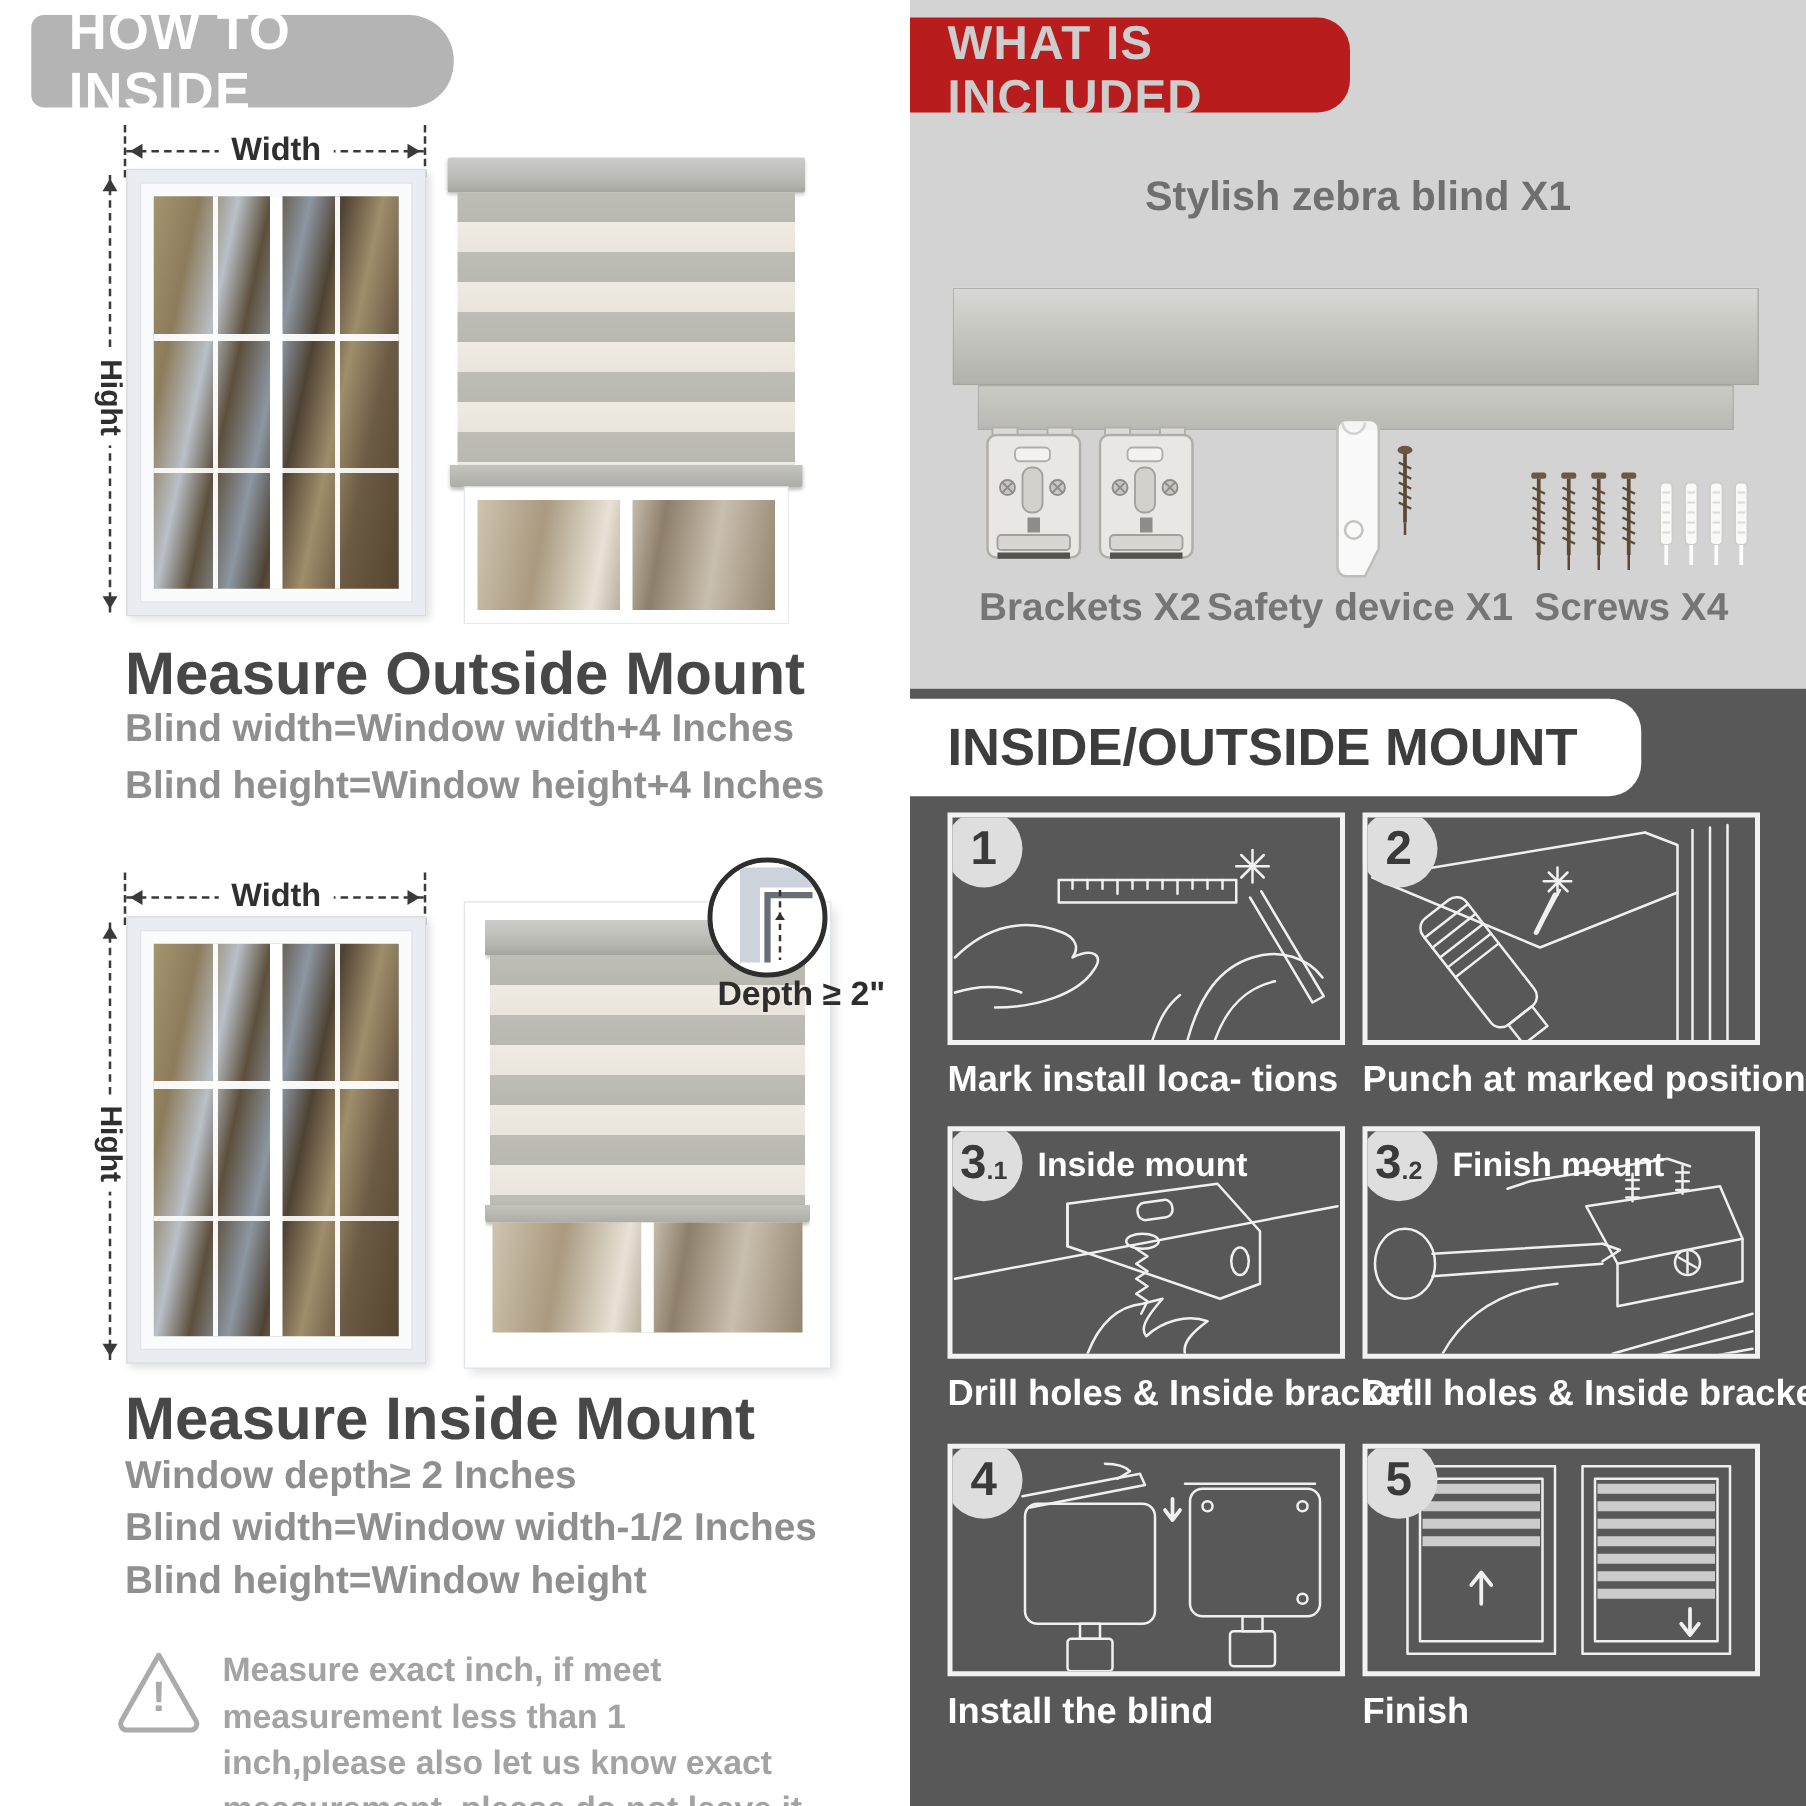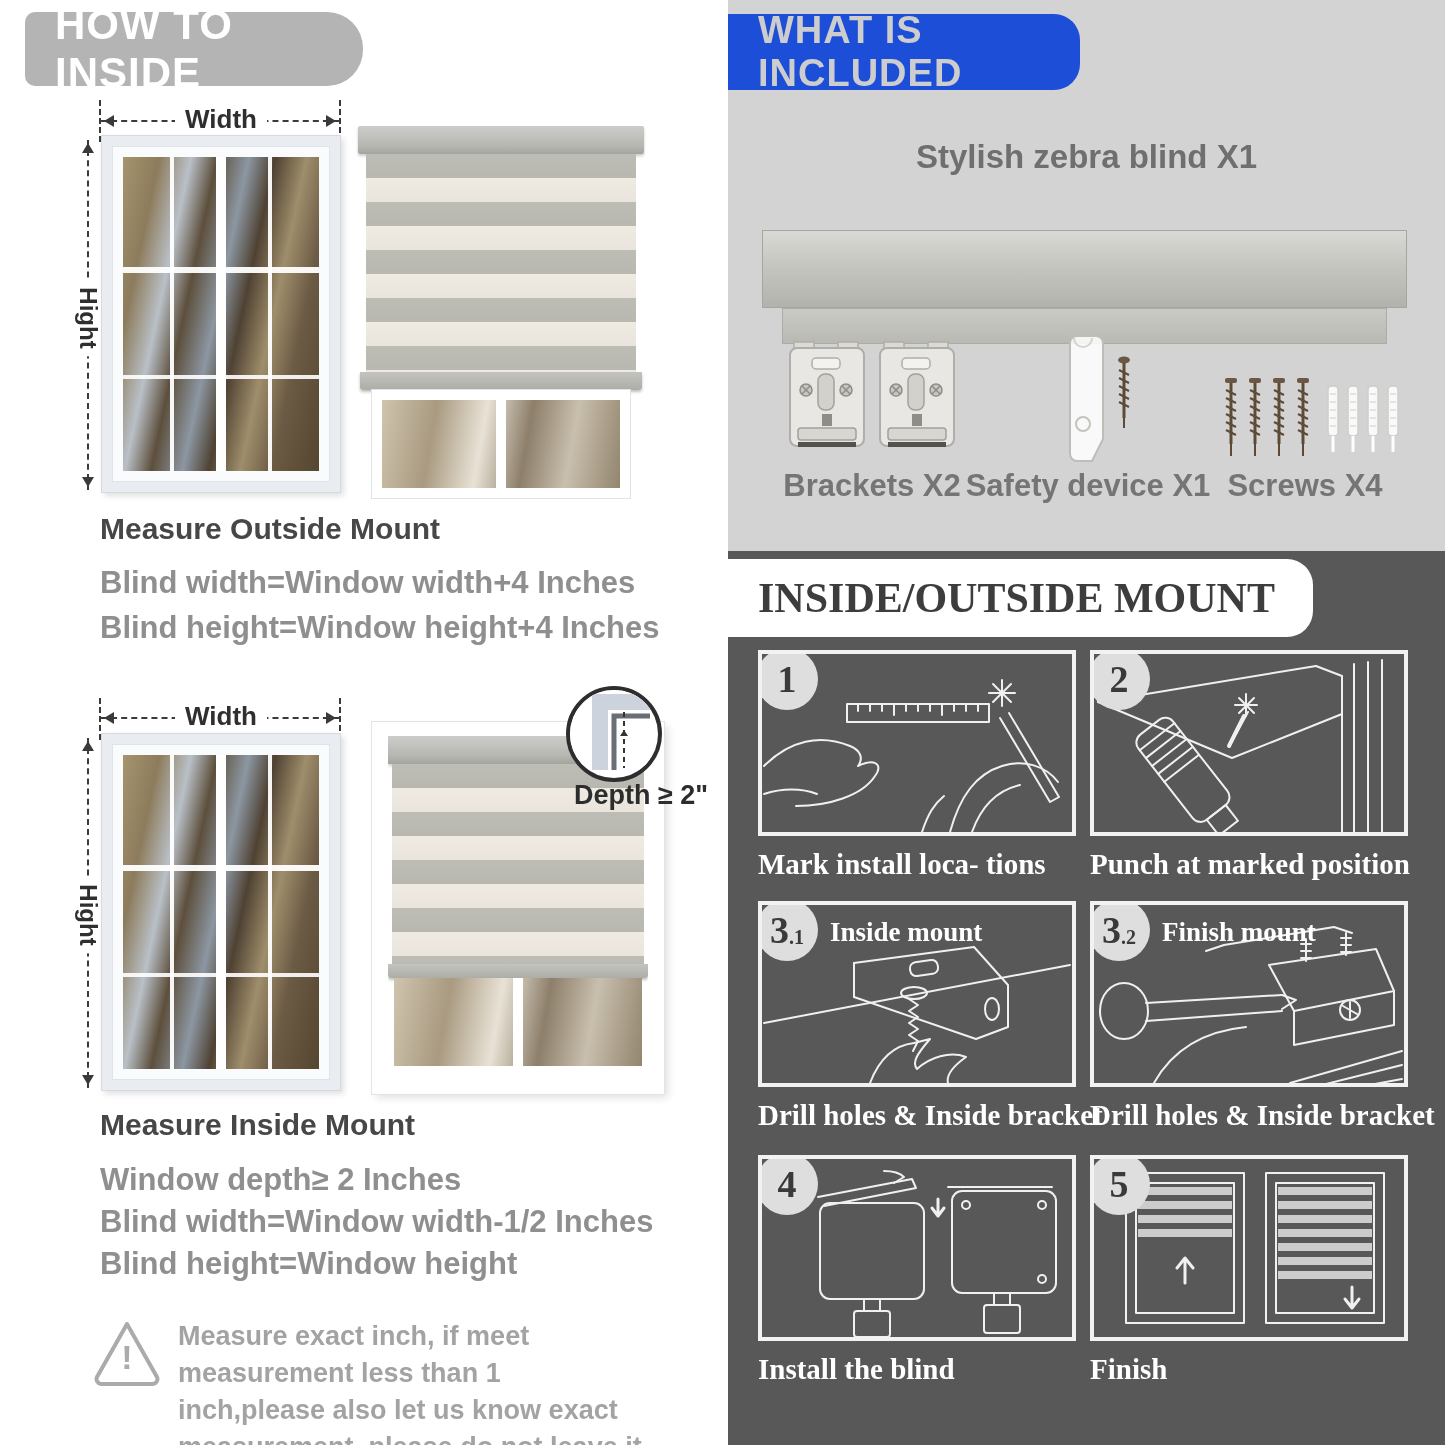--- a/index.html
+++ b/index.html
@@ -6,25 +6,25 @@
   .page{position:relative;width:1445px;height:1445px;background:#ffffff;
         font-family:"Liberation Sans", sans-serif;overflow:hidden;}
   .abs{position:absolute;}
 
   
   .banner-left{left:25px;top:12px;width:338px;height:74px;background:#b4b4b4;
                border-radius:10px 36px 36px 10px;display:flex;align-items:center;}
   .banner-left span{color:#ffffff;font-weight:bold;font-size:42px;padding-left:30px;letter-spacing:1px;}
 
   .included-panel{left:728px;top:0;width:717px;height:551px;background:#d3d3d3;}
-  .included-header{position:absolute;left:0;top:14px;width:352px;height:76px;background:#1d4ed8;
-                   border-radius:0 26px 26px 0;display:flex;align-items:center;}
+  .included-header{position:absolute;left:0;top:14px;width:352px;height:76px;background:#b91c1c;
+                   border-radius:0 26px 26px 0;display:flex;}
   .included-header span{color:#cdcdcd;font-weight:bold;font-size:38px;padding-left:30px;letter-spacing:1px;}
 
-  .mount-panel{left:728px;top:551px;width:717px;height:894px;background:#585858;font-family:Liberation Serif, serif;}
+  .mount-panel{left:728px;top:551px;width:717px;height:894px;background:#585858;}
   .mount-header{position:absolute;left:0;top:8px;width:585px;height:78px;background:#ffffff;
                 border-radius:0 26px 26px 0;display:flex;align-items:center;}
   .mount-header span{color:#3d3d3d;font-weight:bold;font-size:42px;padding-left:30px;}
 
   
   .meas-h{position:absolute;height:0;border-top:2px dashed #3a3a3a;}
   .meas-h::before,.meas-h::after{content:"";position:absolute;top:-7px;width:0;height:0;
       border:6px solid transparent;}
   .meas-h::before{left:-3px;border-right:10px solid #3a3a3a;}
   .meas-h::after{right:-3px;border-left:10px solid #3a3a3a;}
@@ -59,21 +59,21 @@
   .headrail{position:absolute;background:linear-gradient(180deg,#cccccb 0%,#b7b7b1 70%,#a5a59f 100%);
             border-radius:2px;box-shadow:0 2px 3px rgba(0,0,0,.2);}
   .zebra{position:absolute;background:repeating-linear-gradient(180deg,
           #bdbdb5 0px,#b8b8b0 24px,#efebe2 24px,#e9e5dc 48px);}
   .bottomrail{position:absolute;background:linear-gradient(180deg,#c4c4be,#adada7);
               border-radius:0 0 3px 3px;box-shadow:0 2px 3px rgba(0,0,0,.25);}
   .blind-window{position:absolute;border:10px solid #ffffff;box-shadow:0 0 0 1px #dfe3ea;}
   .inside-frame{position:absolute;background:#ffffff;box-shadow:0 0 0 1px #dfe3ea,4px 4px 8px rgba(0,0,0,.12);}
 
   
-  .sec-title{position:absolute;color:#474747;font-weight:bold;font-size:30px;}
+  .sec-title{position:absolute;color:#474747;font-weight:bold;font-size:48px;}
   .sec-line{position:absolute;color:#8f8f8f;font-weight:bold;font-size:31px;}
   .depth-label{position:absolute;color:#2d2d2d;font-weight:bold;font-size:27px;}
   .warn-text{position:absolute;color:#a3a3a3;font-weight:bold;font-size:27px;line-height:37px;width:472px;}
   .product-label{position:absolute;left:0;top:138px;width:100%;text-align:center;
                  color:#6f6f6f;font-weight:bold;font-size:33px;}
   .item-caption{position:absolute;color:#757575;font-weight:bold;font-size:31px;white-space:nowrap;
                 transform:translateX(-50%);}
 
   
   .rail-main{position:absolute;left:34px;top:230px;width:645px;height:78px;

